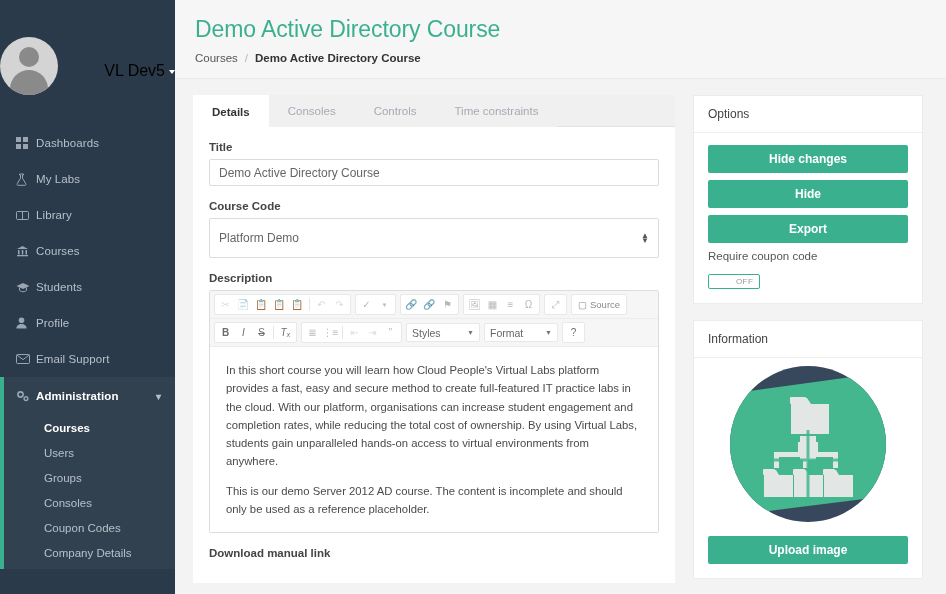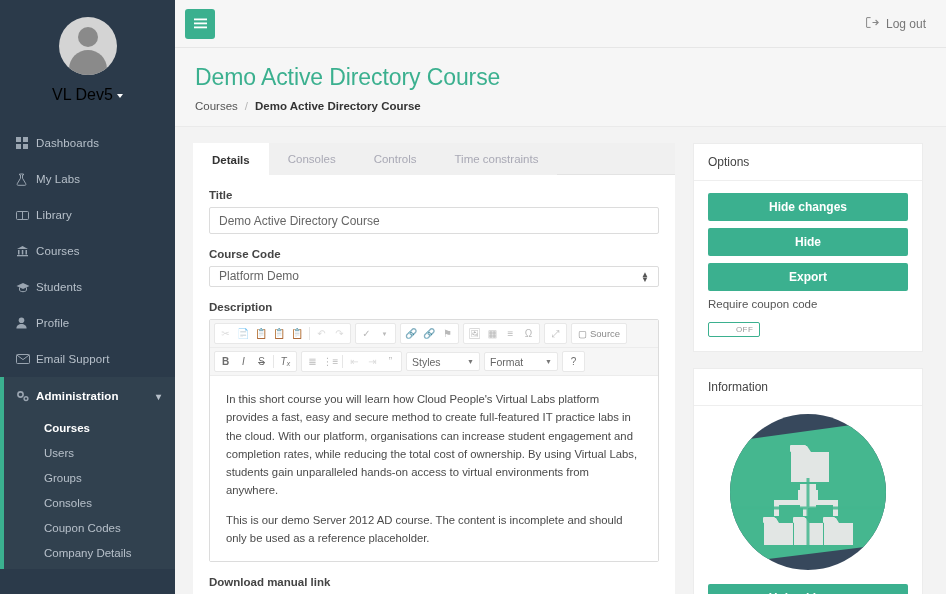--- a/index.html
+++ b/index.html
@@ -15,22 +15,22 @@
   .sidebar {
     width: 175px; height: 594px;
     background: #2b3a4a;
     flex: 0 0 175px;
     position: relative;
     overflow: hidden;
   }
   .profile {
     height: 125px;
     background: #2b3a4a;
-    display: flex; flex-direction: column;
-    align-items: center; justify-content: flex-start;
+    display: flex; flex-direction: row;
+    align-items: center; justify-content: space-between;
     padding-top: 17px;
   }
   .avatar {
     width: 58px; height: 58px; border-radius: 50%;
     background: #d4d4d4;
     position: relative; overflow: hidden;
     margin-bottom: 11px;
   }
   .avatar::before {
     content: ""; position: absolute;
@@ -146,21 +146,21 @@
     margin-bottom: 6px;
   }
   .field-label.mt { margin-top: 14px; }
   .text-input {
     width: 100%; height: 27px;
     border: 1px solid #dcdcdc; border-radius: 2px;
     background: #fff; color: #666; font-size: 12px;
     padding: 0 9px; line-height: 25px;
   }
   .select-input {
-    width: 100%; height: 21px;
+    width: 100%; height: 40px;
     border: 1px solid #dcdcdc; border-radius: 2px;
     background: #fff; color: #666; font-size: 12px;
     padding: 0 9px; line-height: 25px;
     display: flex; align-items: center;
   }
   .spinner {
     margin-left: auto; display: flex; flex-direction: column;
     line-height: 5px; font-size: 8px; color: #555;
   }
 
@@ -355,38 +355,20 @@
           <div class="subnav-item">
               <span>Company Details</span>
             </div>
         </div>
       </div>
     </nav>
   </aside>
 
   <div class="main">
 
-    <div class="topbar">
-      <div class="hamburger">
-        <svg width="13" height="11" viewBox="0 0 13 11">
-            <rect x="0" y="0.5" width="13" height="1.8" fill="#fff"></rect>
-            <rect x="0" y="4.5" width="13" height="1.8" fill="#fff"></rect>
-            <rect x="0" y="8.5" width="13" height="1.8" fill="#fff"></rect>
-          </svg>
-      </div>
-      <div class="logout">
-        <span>
-          <svg width="13" height="11" viewBox="0 0 13 11">
-              <path d="M0.6 0.6v9.8M1 0.6h3.6M1 10.4h3.6" stroke="#888" fill="none"></path>
-              <path d="M6.5 5.5h5.6M9.6 3l2.6 2.5-2.6 2.5" stroke="#888" fill="none" stroke-width="1.1"></path>
-            </svg>
-        </span>
-        <span>Log out</span>
-      </div>
-    </div>
 
     <div class="pagehead">
       <h1 class="page-title">Demo Active Directory Course</h1>
       <div class="breadcrumb">
         <span class="crumb-link">Courses</span>
         <span class="sep">/</span>
         <span class="crumb-current">Demo Active Directory Course</span>
       </div>
     </div>
 

